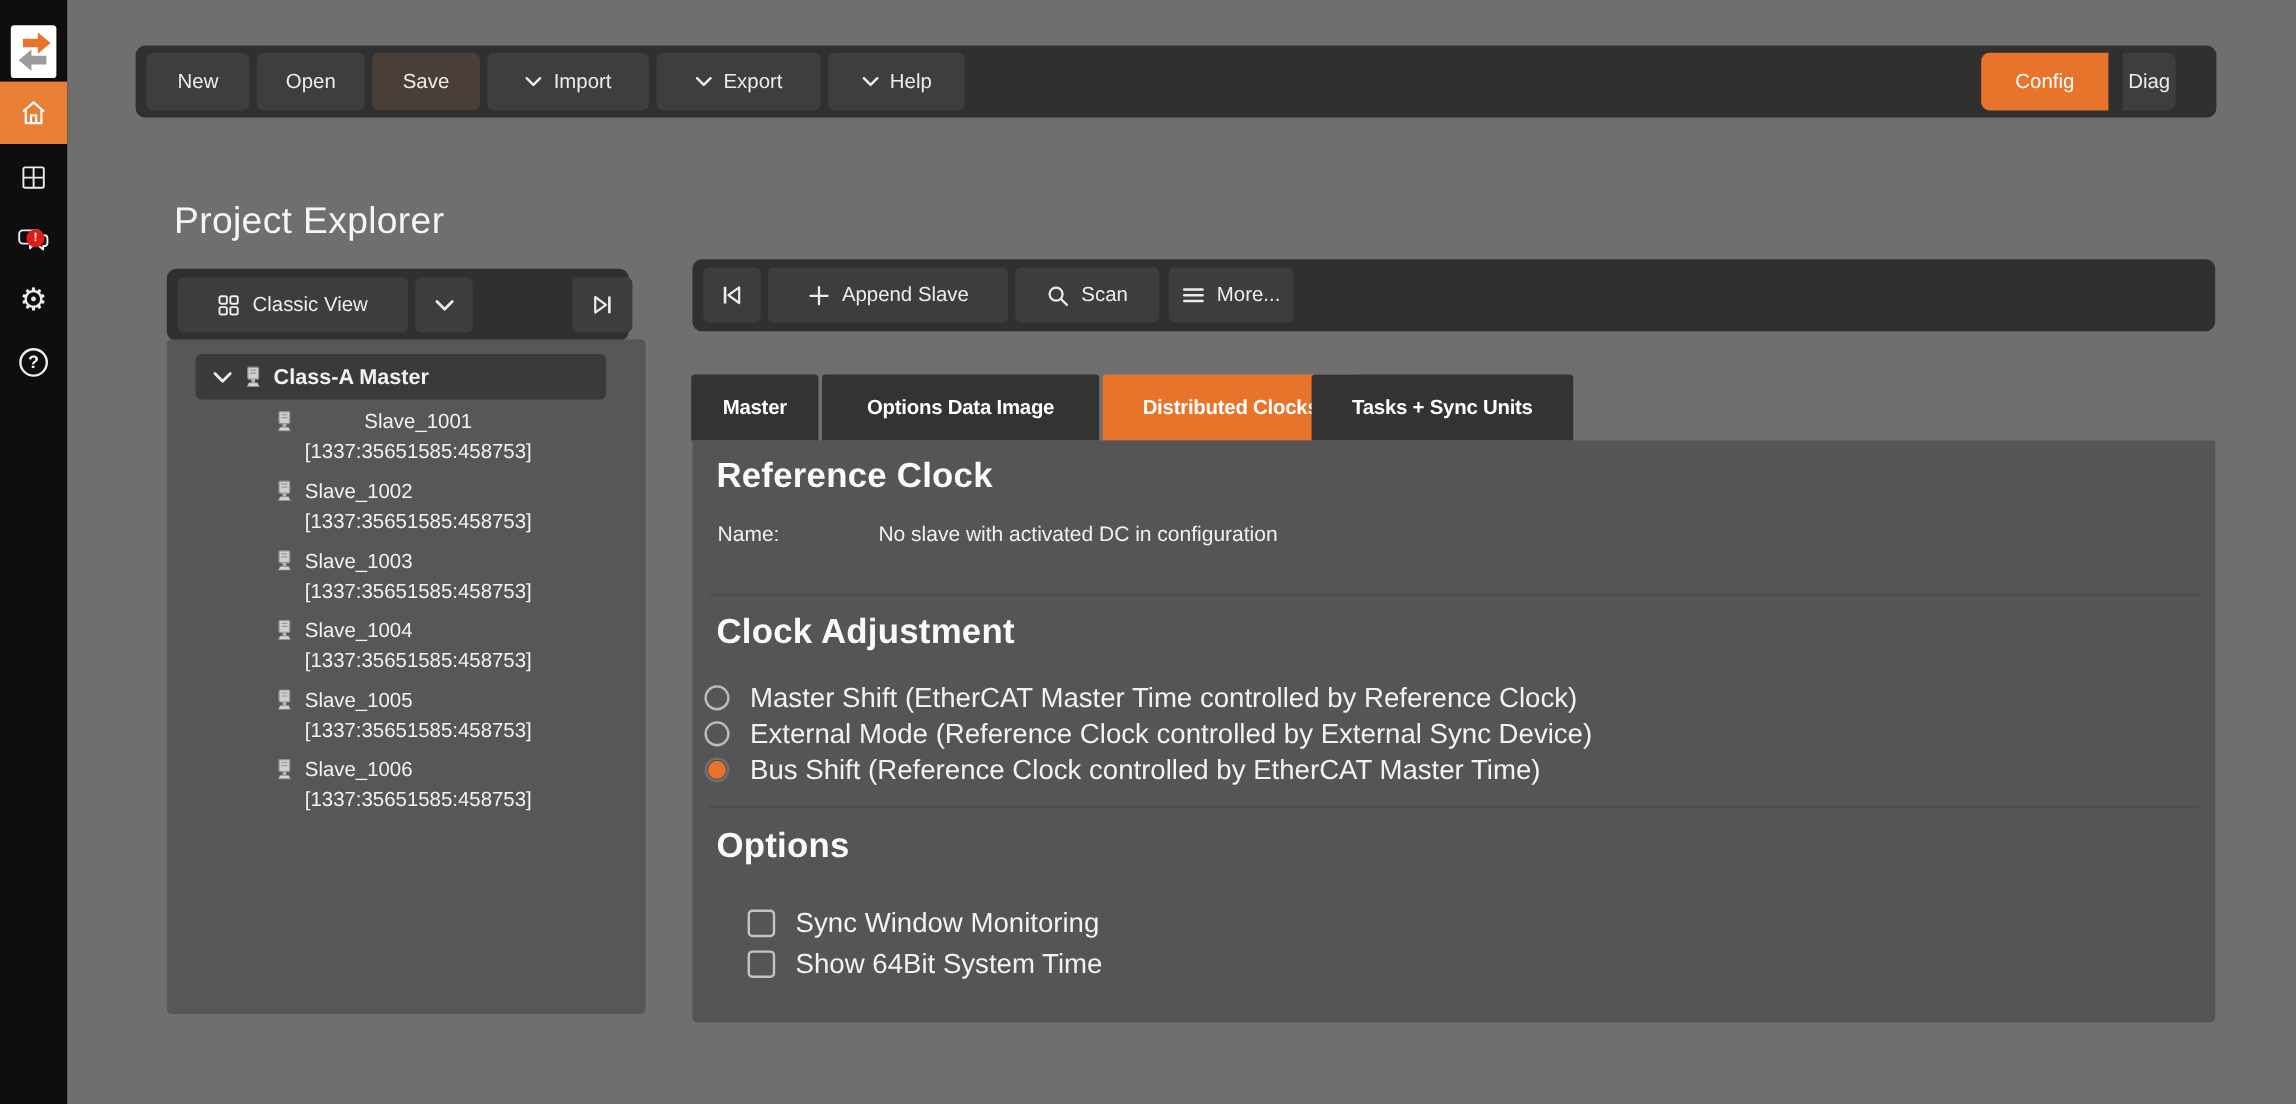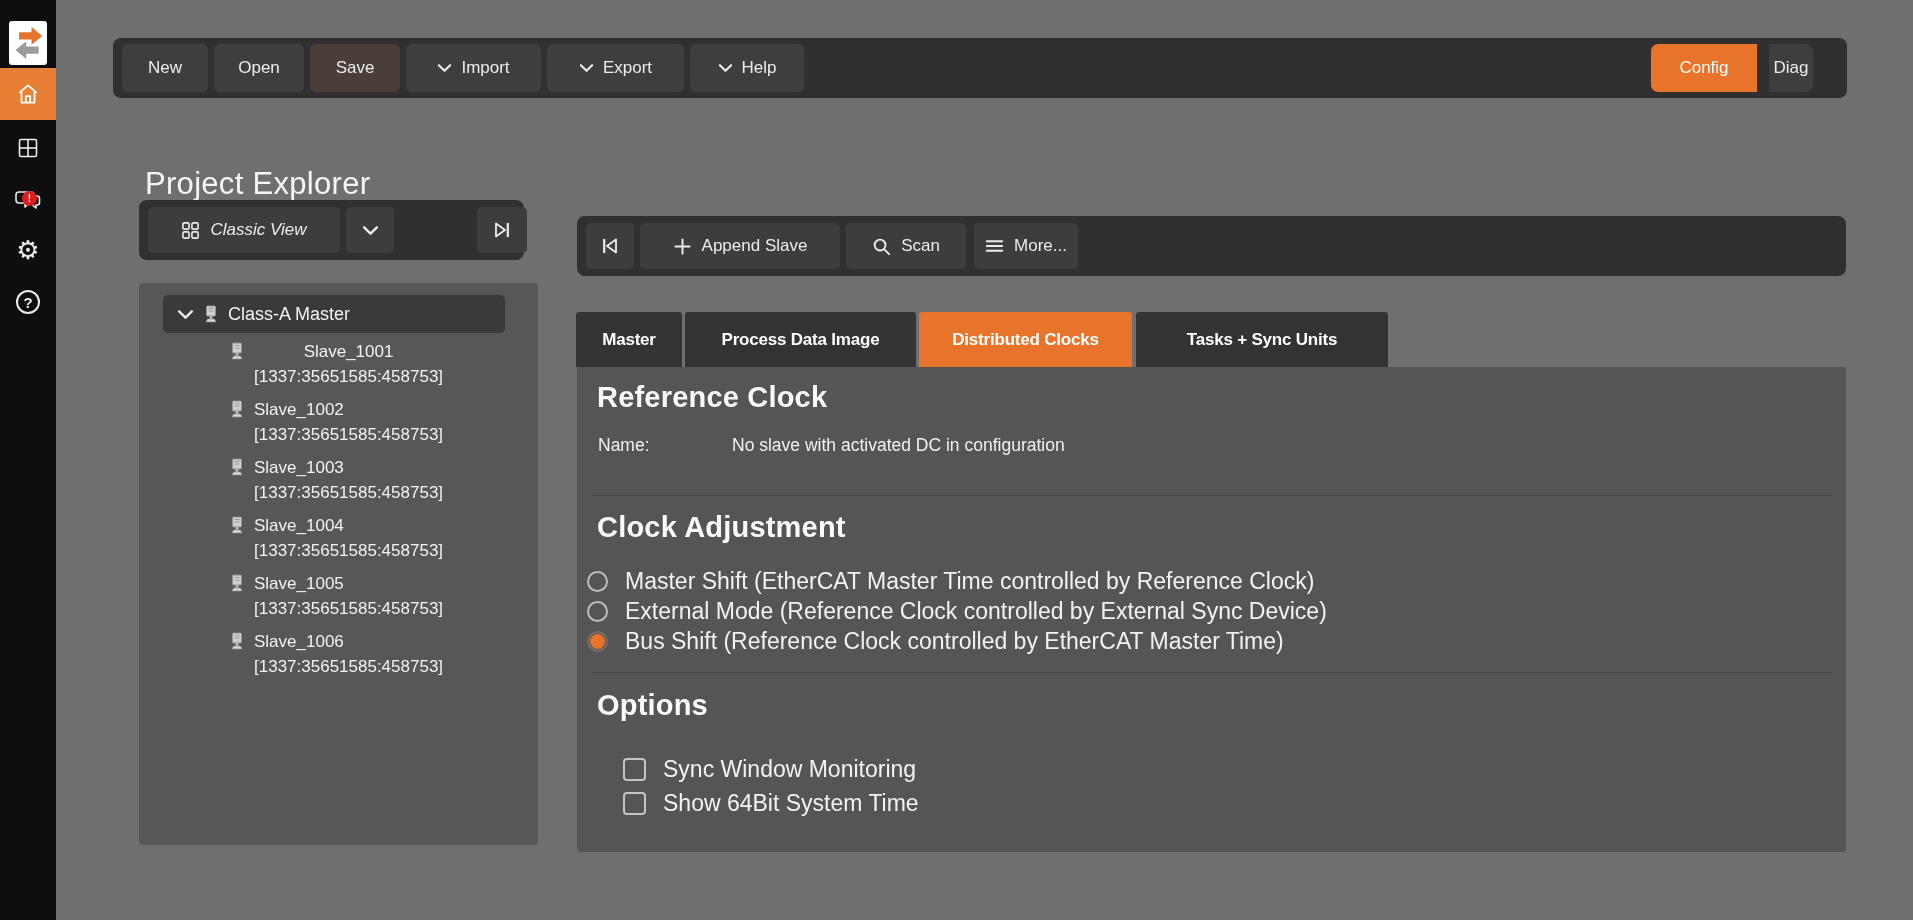--- a/index.html
+++ b/index.html
@@ -33,49 +33,49 @@
   #top-toolbar { left:113px; top:38px; width:1734px; height:60px; }
   .tb-btn {
     position:absolute; top:6px; height:48px; background:#3e3e3e; border-radius:6px;
     display:flex; align-items:center; justify-content:center; gap:9px;
     color:#ececec; font-size:17px; cursor:pointer;
   }
   .tb-btn.save-active { background:#4a3f38; }
   .seg-config { background:#e8732b; color:#fff; border-radius:7px 0 0 7px; }
   .seg-diag   { border-radius:0 7px 7px 0; }
 
-  #view-toolbar  { left:139px; top:200px; width:385px; height:60px;font-style:italic; }
+  #view-toolbar  { left:139px; top:224px; width:385px; height:60px; }
   #slave-toolbar { left:577px; top:216px; width:1269px; height:60px; }
   .sm-btn {
     position:absolute; top:7px; height:46px; background:#3d3d3d; border-radius:5px;
     display:flex; align-items:center; justify-content:center; gap:10px;
     color:#ececec; font-size:17px; cursor:pointer;
   }
 
   
   #page-title { left:145px; top:166px; font-size:31px; font-weight:400; color:#f5f5f5; letter-spacing:.3px; }
 
   
   #tree-panel { left:139px; top:283px; width:399px; height:562px; background:#575757; border-radius:4px; }
   #master-row { position:absolute; left:24px; top:12px; width:342px; height:38px; background:#3a3a3a;
                 border-radius:5px; display:flex; align-items:center; gap:10px; padding-left:14px;
-                font-size:18px; color:#f2f2f2; cursor:pointer; }
+                font-size:18px; color:#f2f2f2; cursor:pointer;font-weight:bold; }
   .slave-item { position:absolute; left:91px; display:flex; gap:10px; cursor:pointer; }
   .slave-text { font-size:17px; line-height:25px; color:#f2f2f2; }
   .slave-icon-wrap { padding-top:3px; }
 
   
   .tab { position:absolute; top:312px; height:55px; background:#333333; border-radius:3px 3px 0 0;
          display:flex; align-items:center; justify-content:center; color:#fff;
          font-size:17px; font-weight:700; letter-spacing:-0.2px; cursor:pointer; }
   .tab.active { background:#e8732b; }
   #tab-0 { left:576px;  width:106px; }
   #tab-1 { left:685px;  width:231px; }
   #tab-2 { left:919px;  width:213px; }
-  #tab-3 { left:1136px; width:252px; }
+  #tab-3 { left:1093px; width:218px; }
 
   
   #content { left:577px; top:367px; width:1269px; height:485px; background:#555555; border-radius:0 0 4px 4px; }
   .h1 { position:absolute; left:20px; font-size:29px; font-weight:700; color:#fafafa; letter-spacing:.2px; }
   .divider { position:absolute; left:14px; width:1241px; height:1px; background:#494949; }
   #name-row { position:absolute; left:21px; top:68px; font-size:17.5px; display:flex; }
   #name-label { width:134px; }
   .opt-row { display:flex; align-items:center; gap:17px; height:30px; font-size:23px; color:#f2f2f2; cursor:pointer; }
   #radio-group { position:absolute; left:10px; top:199px; }
   .radio { width:21px; height:21px; border-radius:50%; border:2px solid #bdbdbd; flex:0 0 auto; }
@@ -359,21 +359,21 @@
       <div>Slave_1006</div>
       <div>[1337:35651585:458753]</div>
     </span>
   </div>
 </div>
 
 <div id="tab-0" class="abs tab">
   <span>Master</span>
 </div>
 <div id="tab-1" class="abs tab">
-  <span>Process Data Image</span>
+  <span>Options Data Image</span>
 </div>
 <div id="tab-2" class="abs tab active">
   <span>Distributed Clocks</span>
 </div>
 <div id="tab-3" class="abs tab">
   <span>Tasks + Sync Units</span>
 </div>
 
 <div id="content" class="abs">
 

